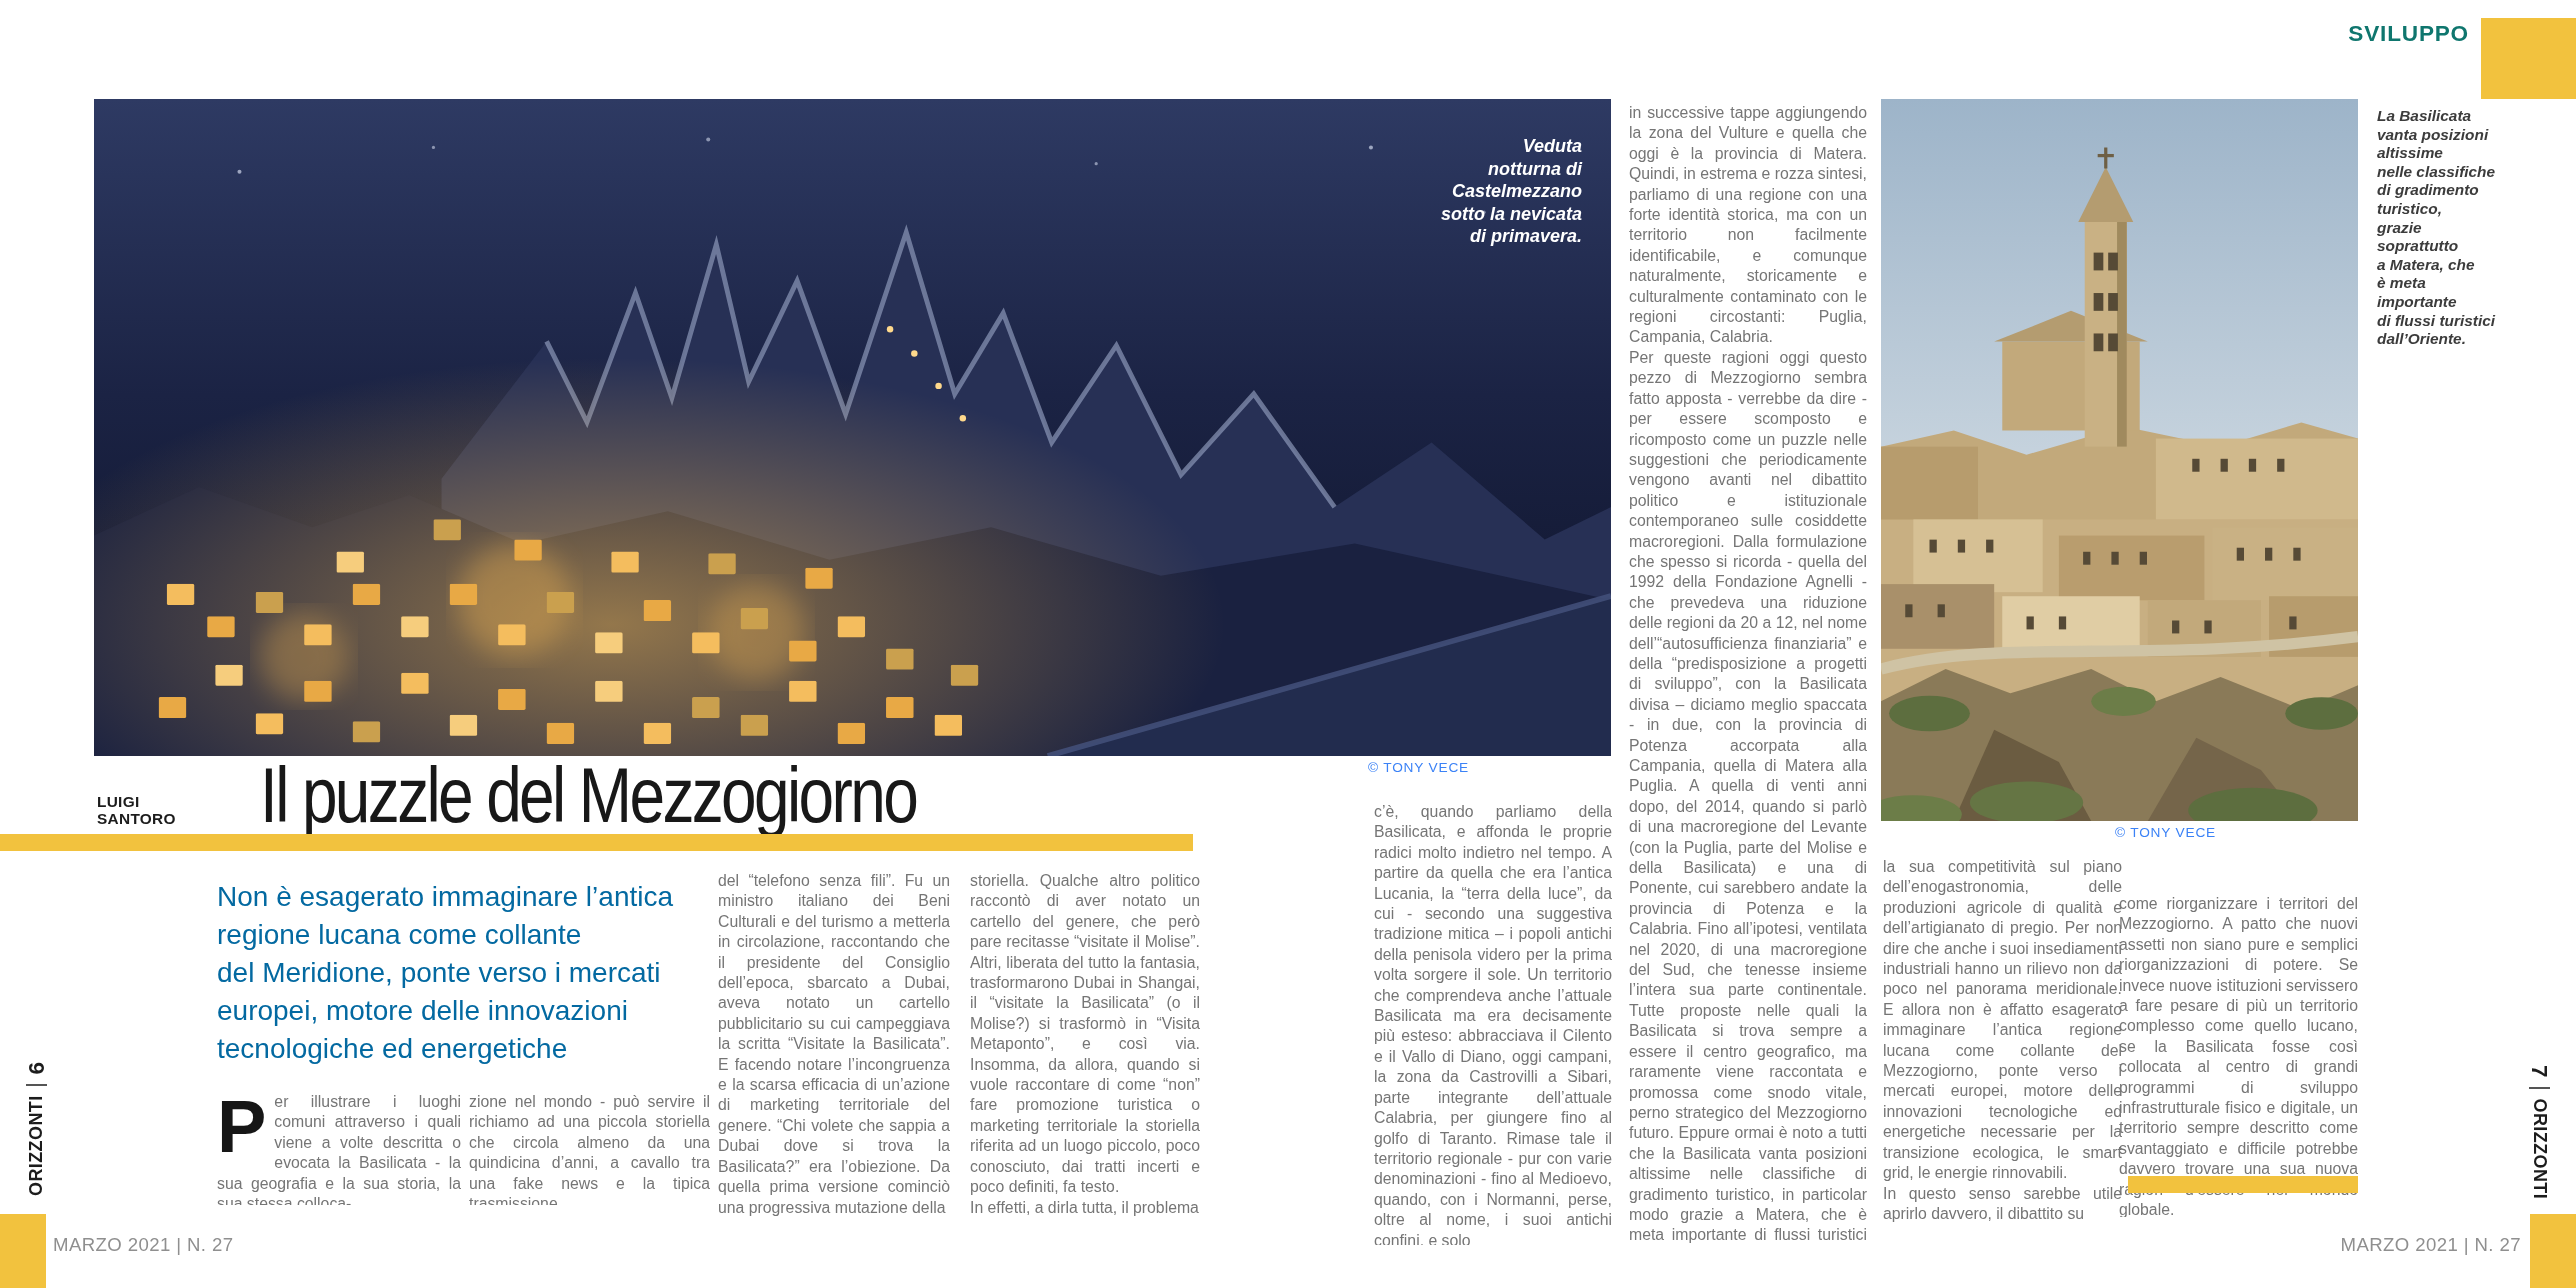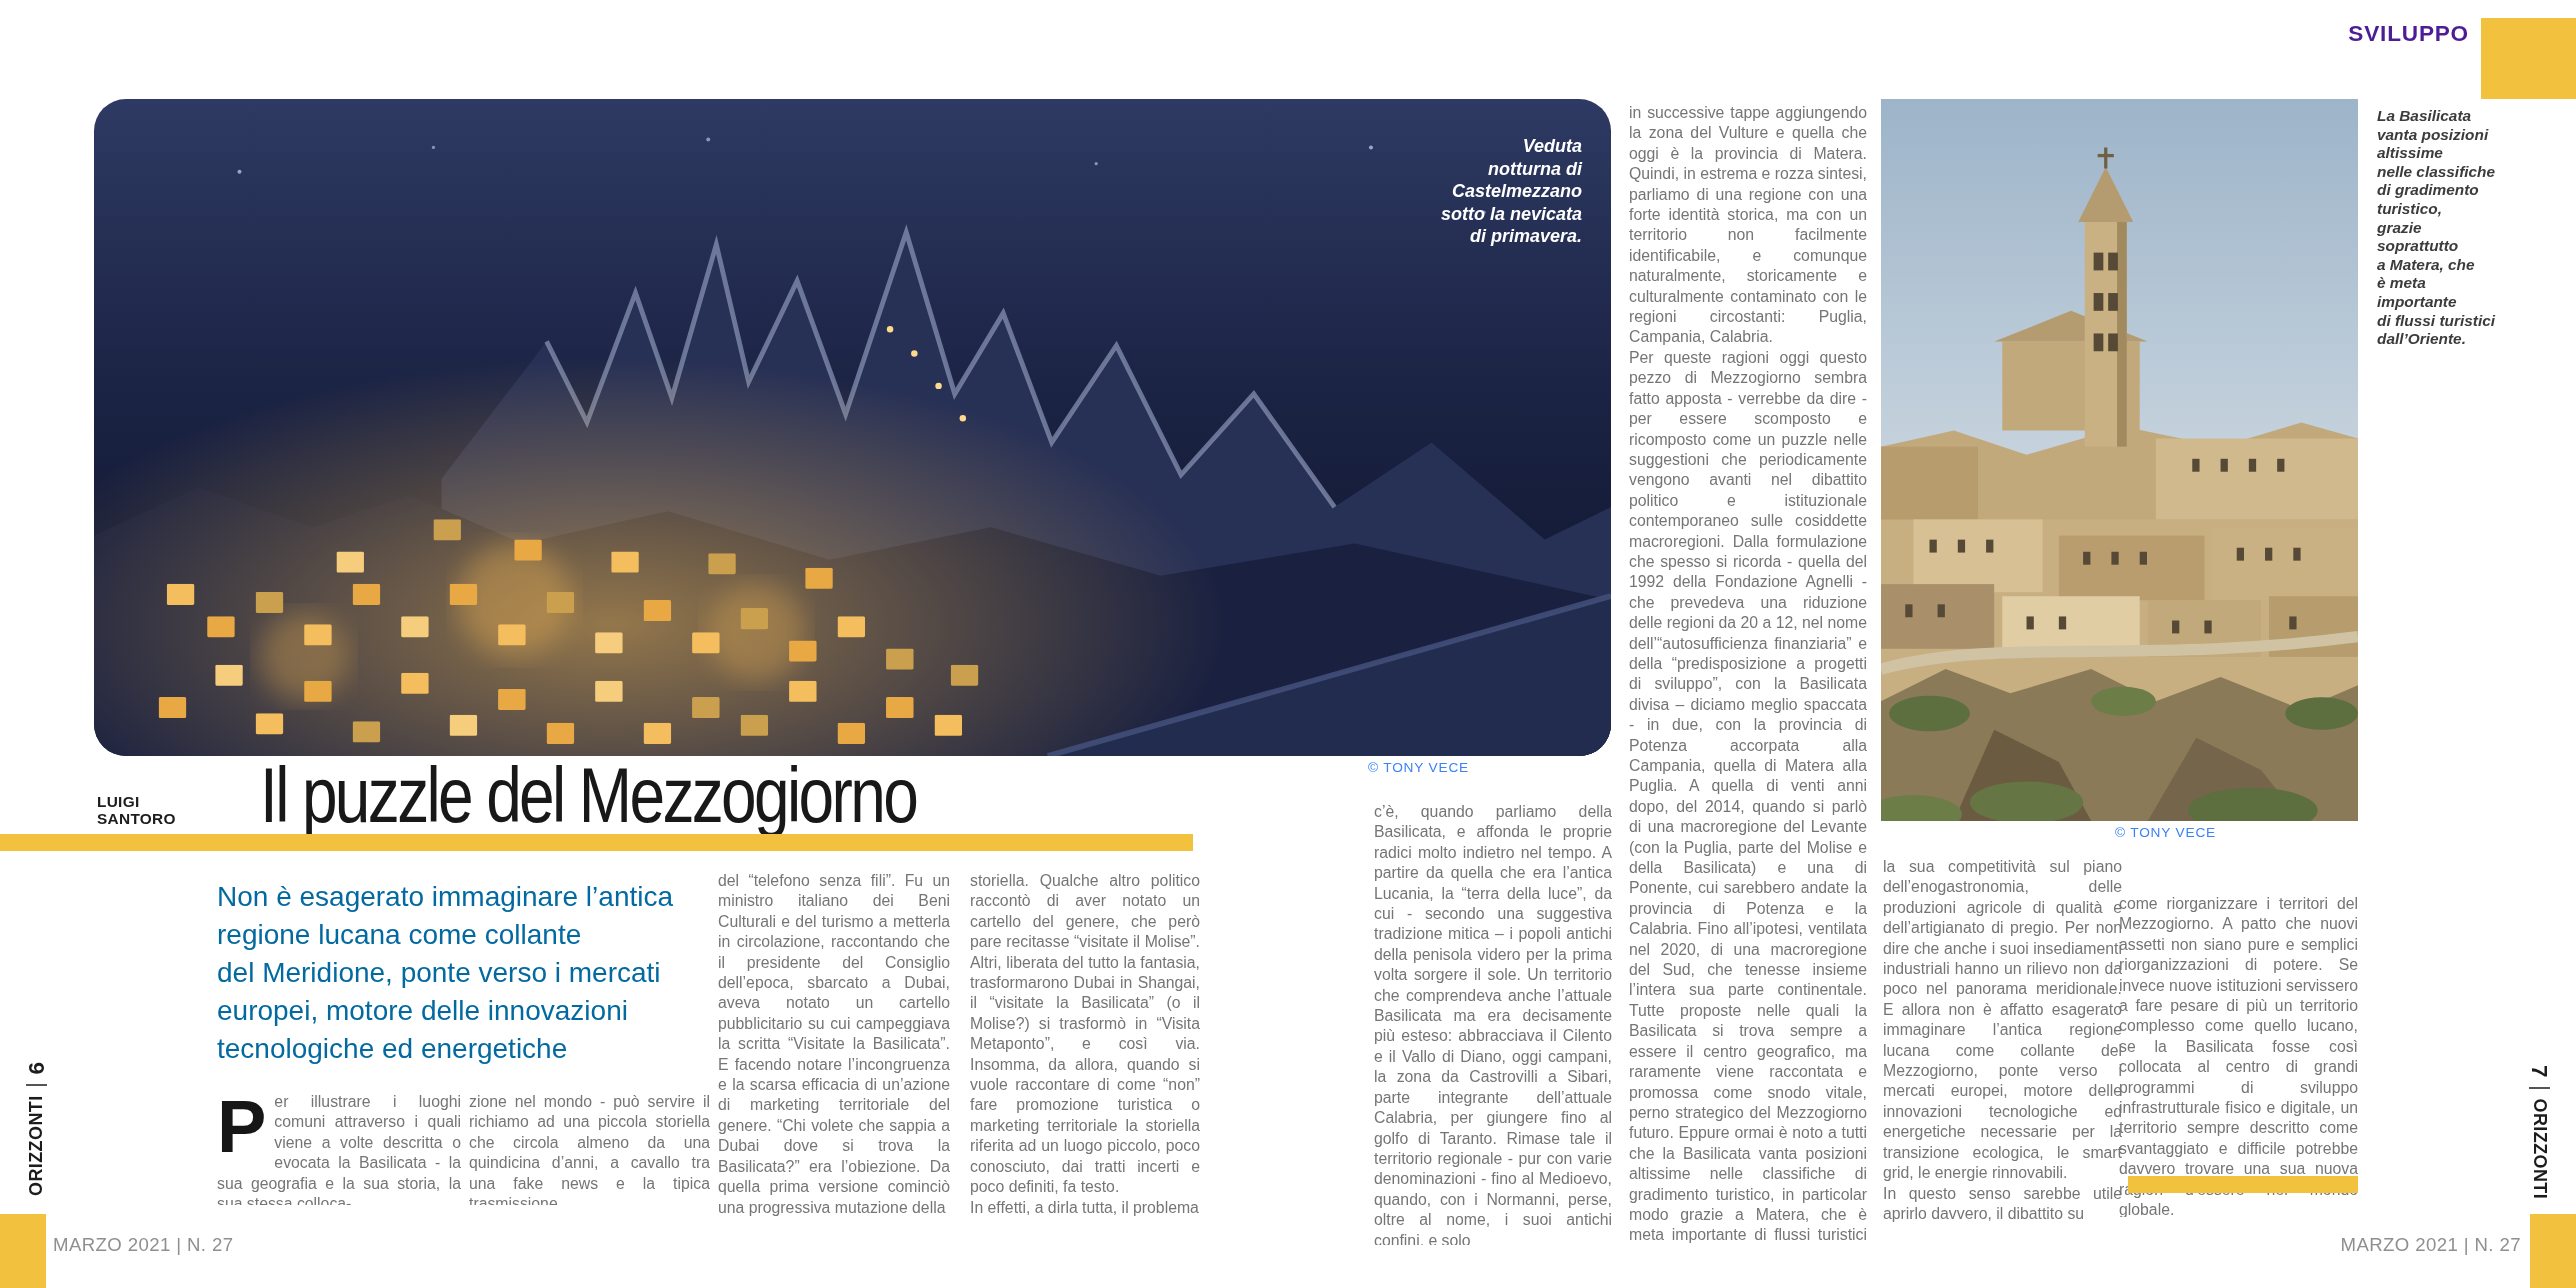--- a/index.html
+++ b/index.html
@@ -1,25 +1,25 @@
 <!DOCTYPE html>
 <html style="font-size:13px"><head>
 <meta charset="utf-8">
 <style>
   html,body{margin:0;padding:0;background:#ffffff;}
   #spread{position:relative;width:2576px;height:1288px;background:#ffffff;overflow:hidden;
           font-family:"Liberation Sans", sans-serif;}
 
   
   .section-label{position:absolute;top:21px;right:107px;font-size:22.6px;font-weight:700;
-                 letter-spacing:0.8px;color:#4c1d95;}
+                 letter-spacing:0.8px;color:#0f766e;}
   .yellow-block-top{position:absolute;left:2481px;top:18px;width:95px;height:81px;background:#F2C23E;}
 
   
-  .photo-left{position:absolute;left:94px;top:99px;width:1517px;height:657px;overflow:hidden;border-radius:32px;}
+  .photo-left{position:absolute;left:94px;top:99px;width:1517px;height:657px;overflow:hidden;}
   .photo-right{position:absolute;left:1881px;top:99px;width:477px;height:722px;overflow:hidden;}
   .photo-caption{position:absolute;top:36px;right:29px;width:242px;text-align:right;color:#ffffff;
                  font-style:italic;font-weight:700;font-size:18px;line-height:22.6px;white-space:pre-line;}
   .credit{position:absolute;font-size:13.7px;color:#3b82f6;letter-spacing:0.8px;width:242px;}
   .credit-left{left:1368px;top:760px;}
   .credit-right{left:2115px;top:825px;}
 
   
   .author{position:absolute;left:97px;top:793px;font-size:15.4px;font-weight:700;color:#1c1c1c;
           line-height:17px;white-space:pre-line;letter-spacing:0.3px;}

